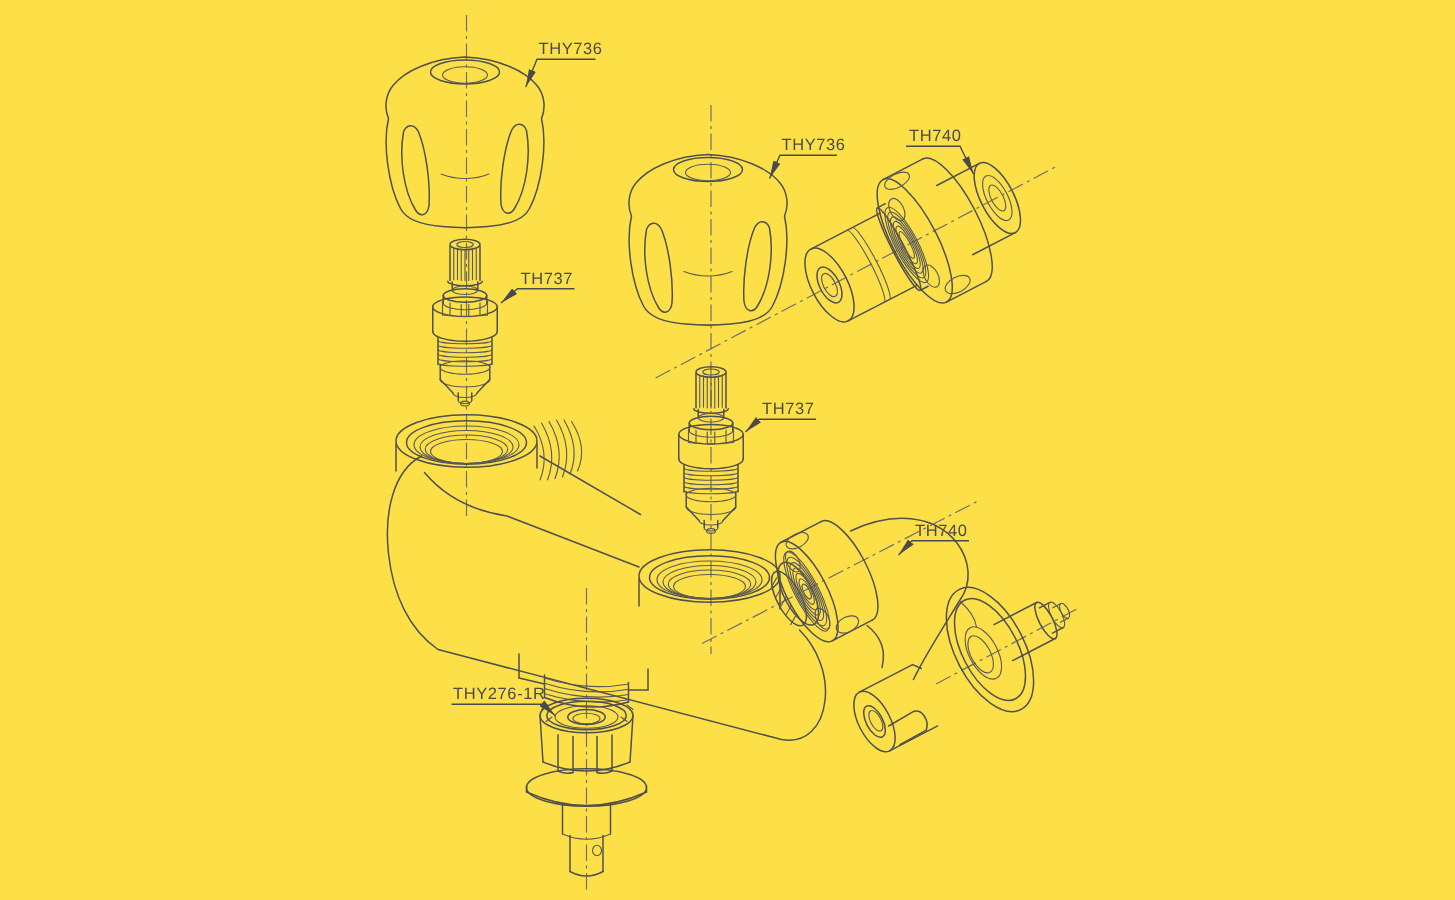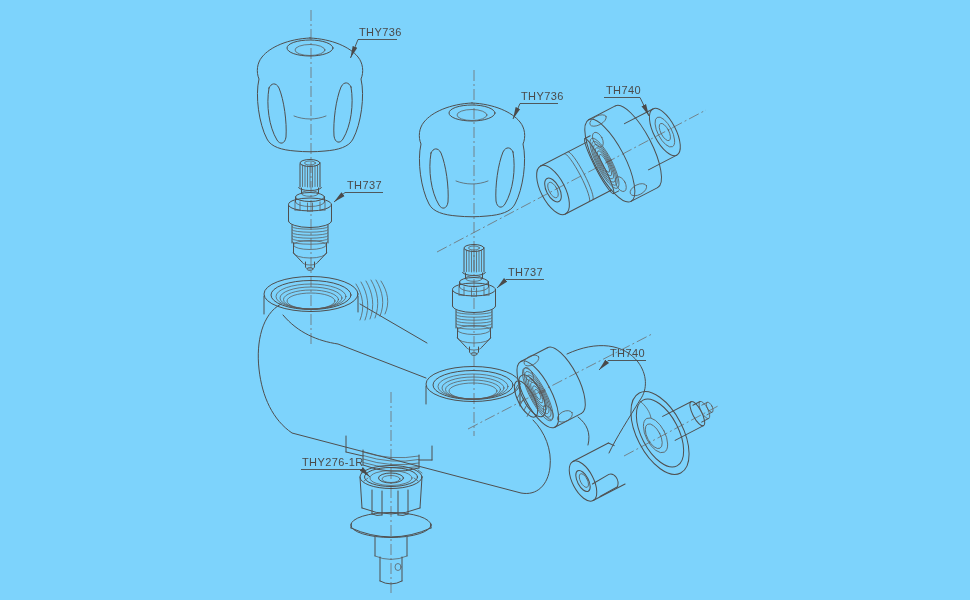--- a/index.html
+++ b/index.html
@@ -1,16 +1,16 @@
 <!DOCTYPE html>
 <html><head>
 <meta charset="utf-8">
 <style>
   html,body{margin:0;padding:0;background:#ffffff;}
-  .stage{position:relative;width:970px;height:600px;background:#7dd3fc;overflow:hidden;
+  .stage{position:relative;width:970px;height:600px;background:#fde047;overflow:hidden;
          font-family:"Liberation Sans",sans-serif;}
   svg{position:absolute;left:0;top:0;}
   .ln{fill:none;stroke:#4f4f4f;stroke-width:1;stroke-linecap:round;stroke-linejoin:round;}
   .fn{fill:none;stroke:#5a5a5a;stroke-width:.75;stroke-linecap:round;}
   .cl{fill:none;stroke:#6f6f6f;stroke-width:.8;stroke-dasharray:11 3 2 3;}
   .ldr{fill:none;stroke:#4a4a4a;stroke-width:.9;}
   .lbl{font-family:"Liberation Sans",sans-serif;font-size:11px;letter-spacing:.4px;fill:#4a4a4a;}
 </style>
 </head>
 <body>

